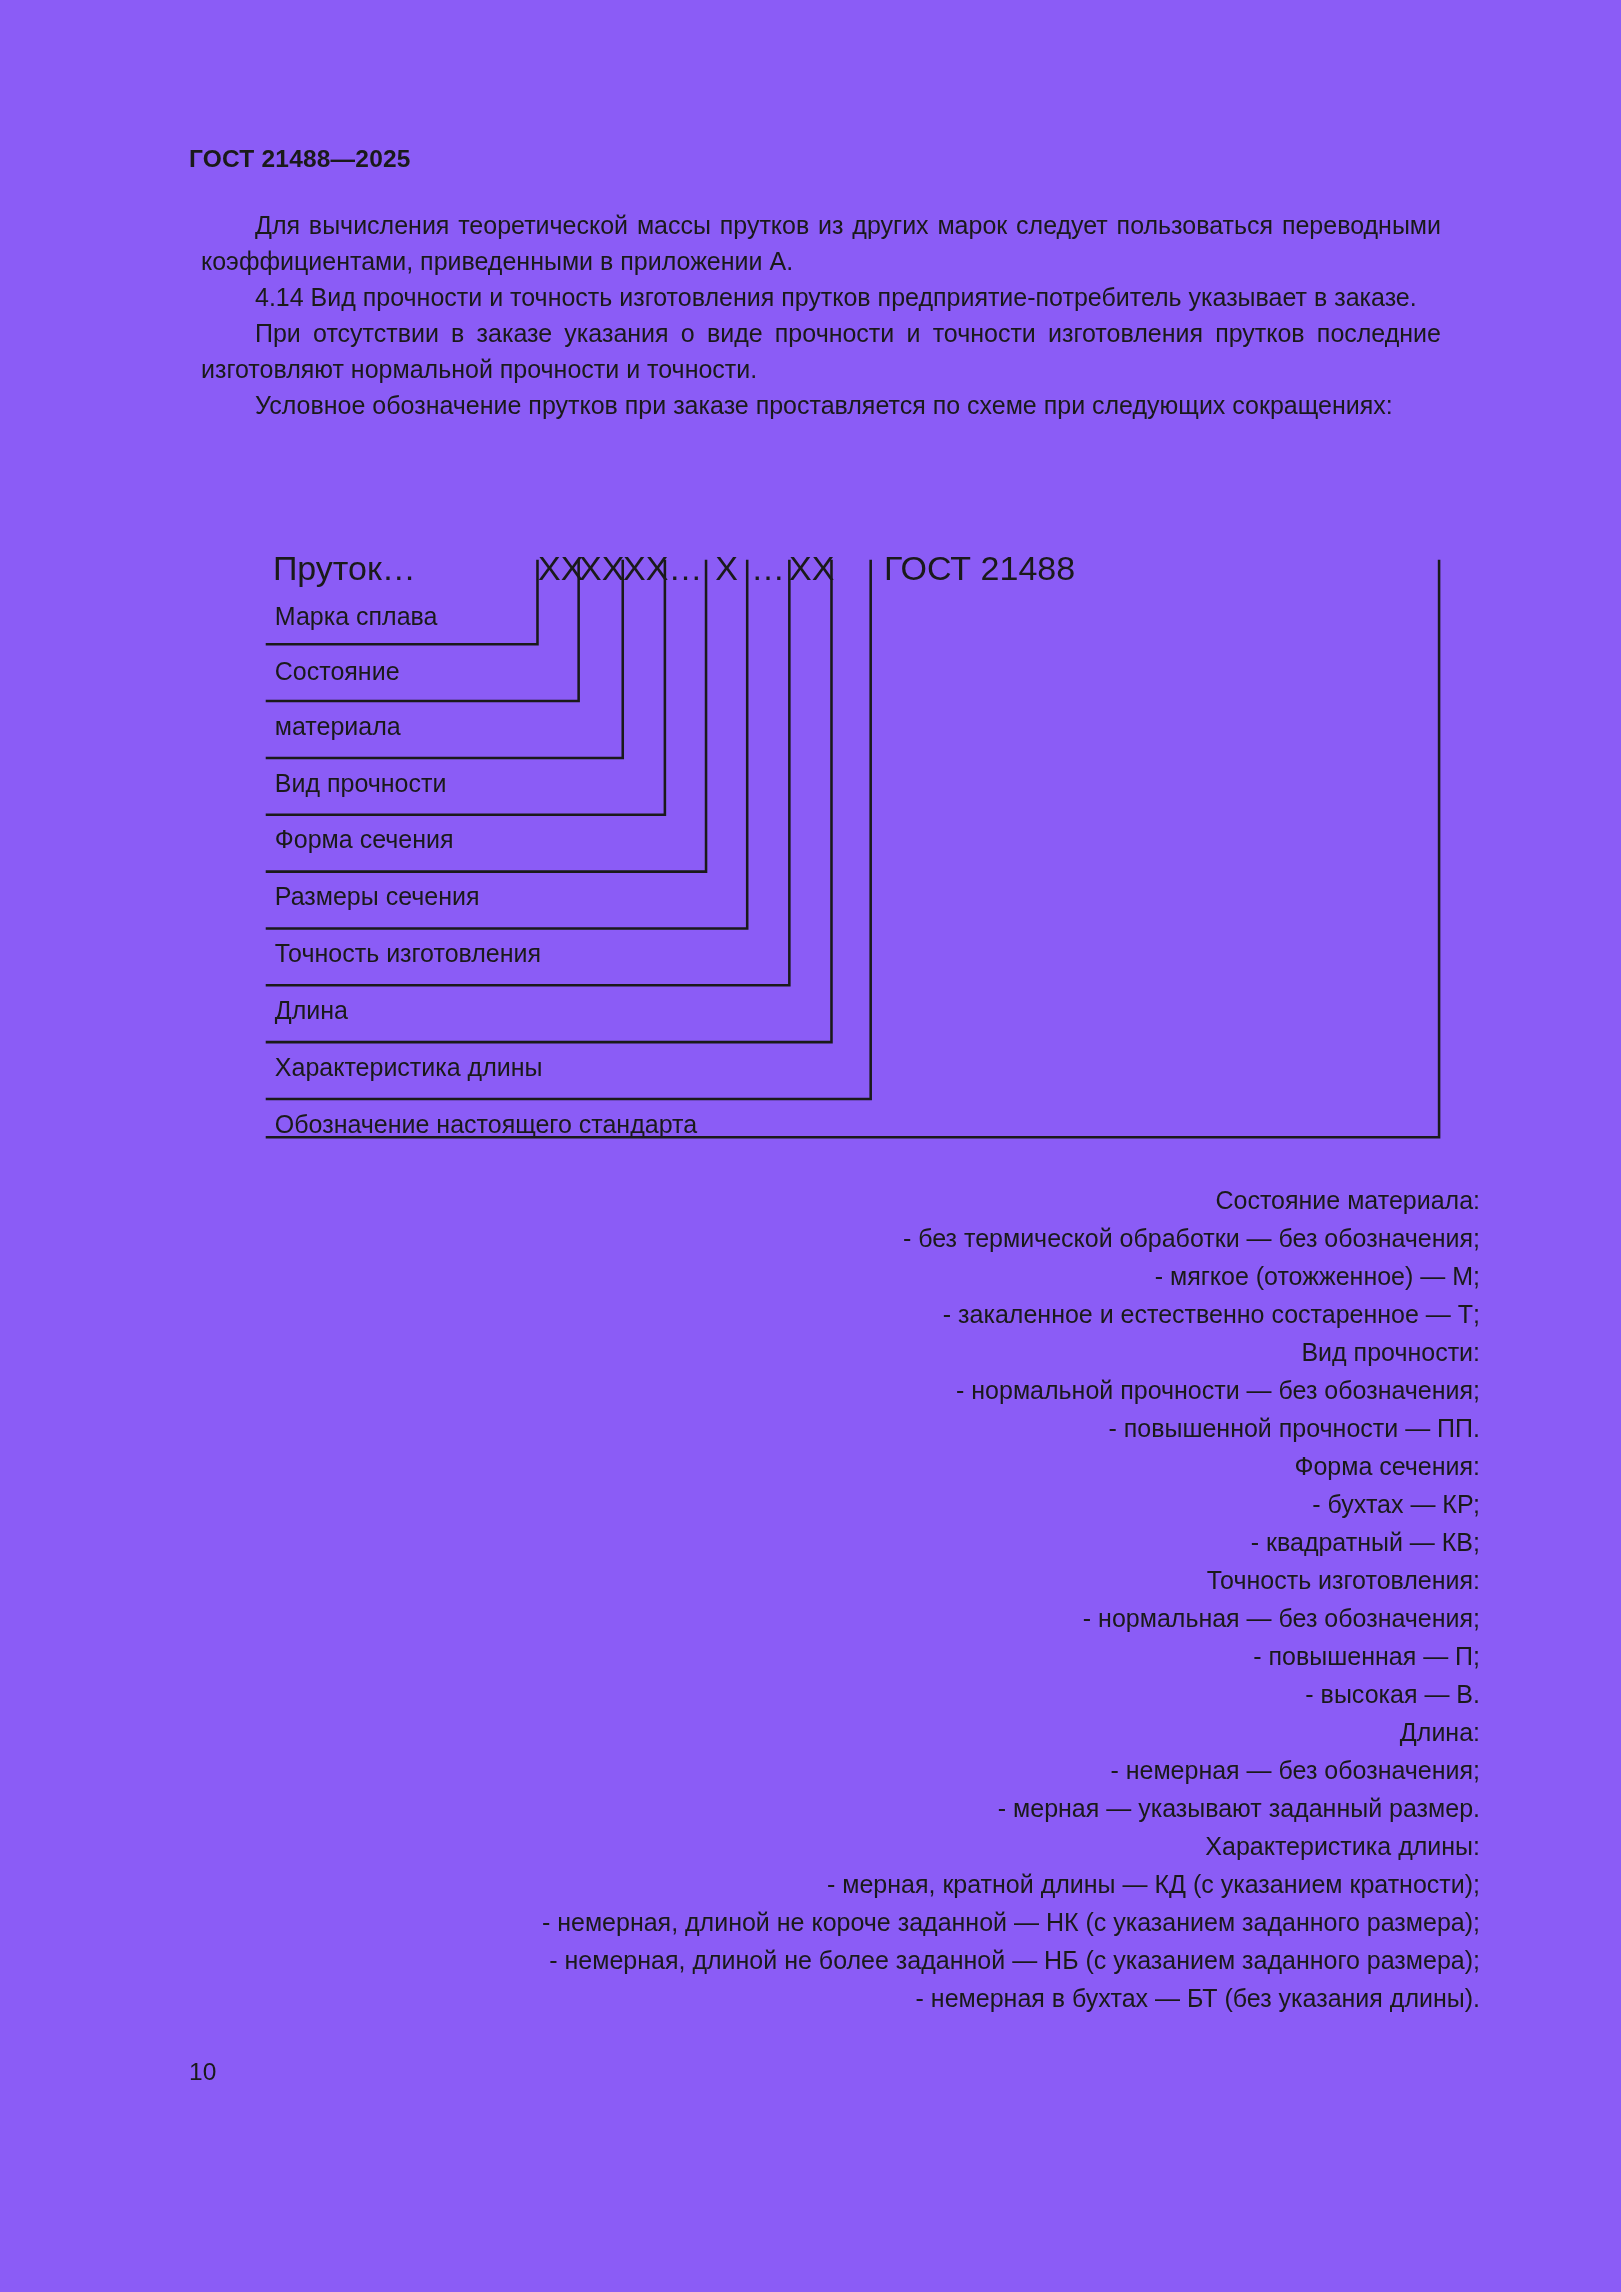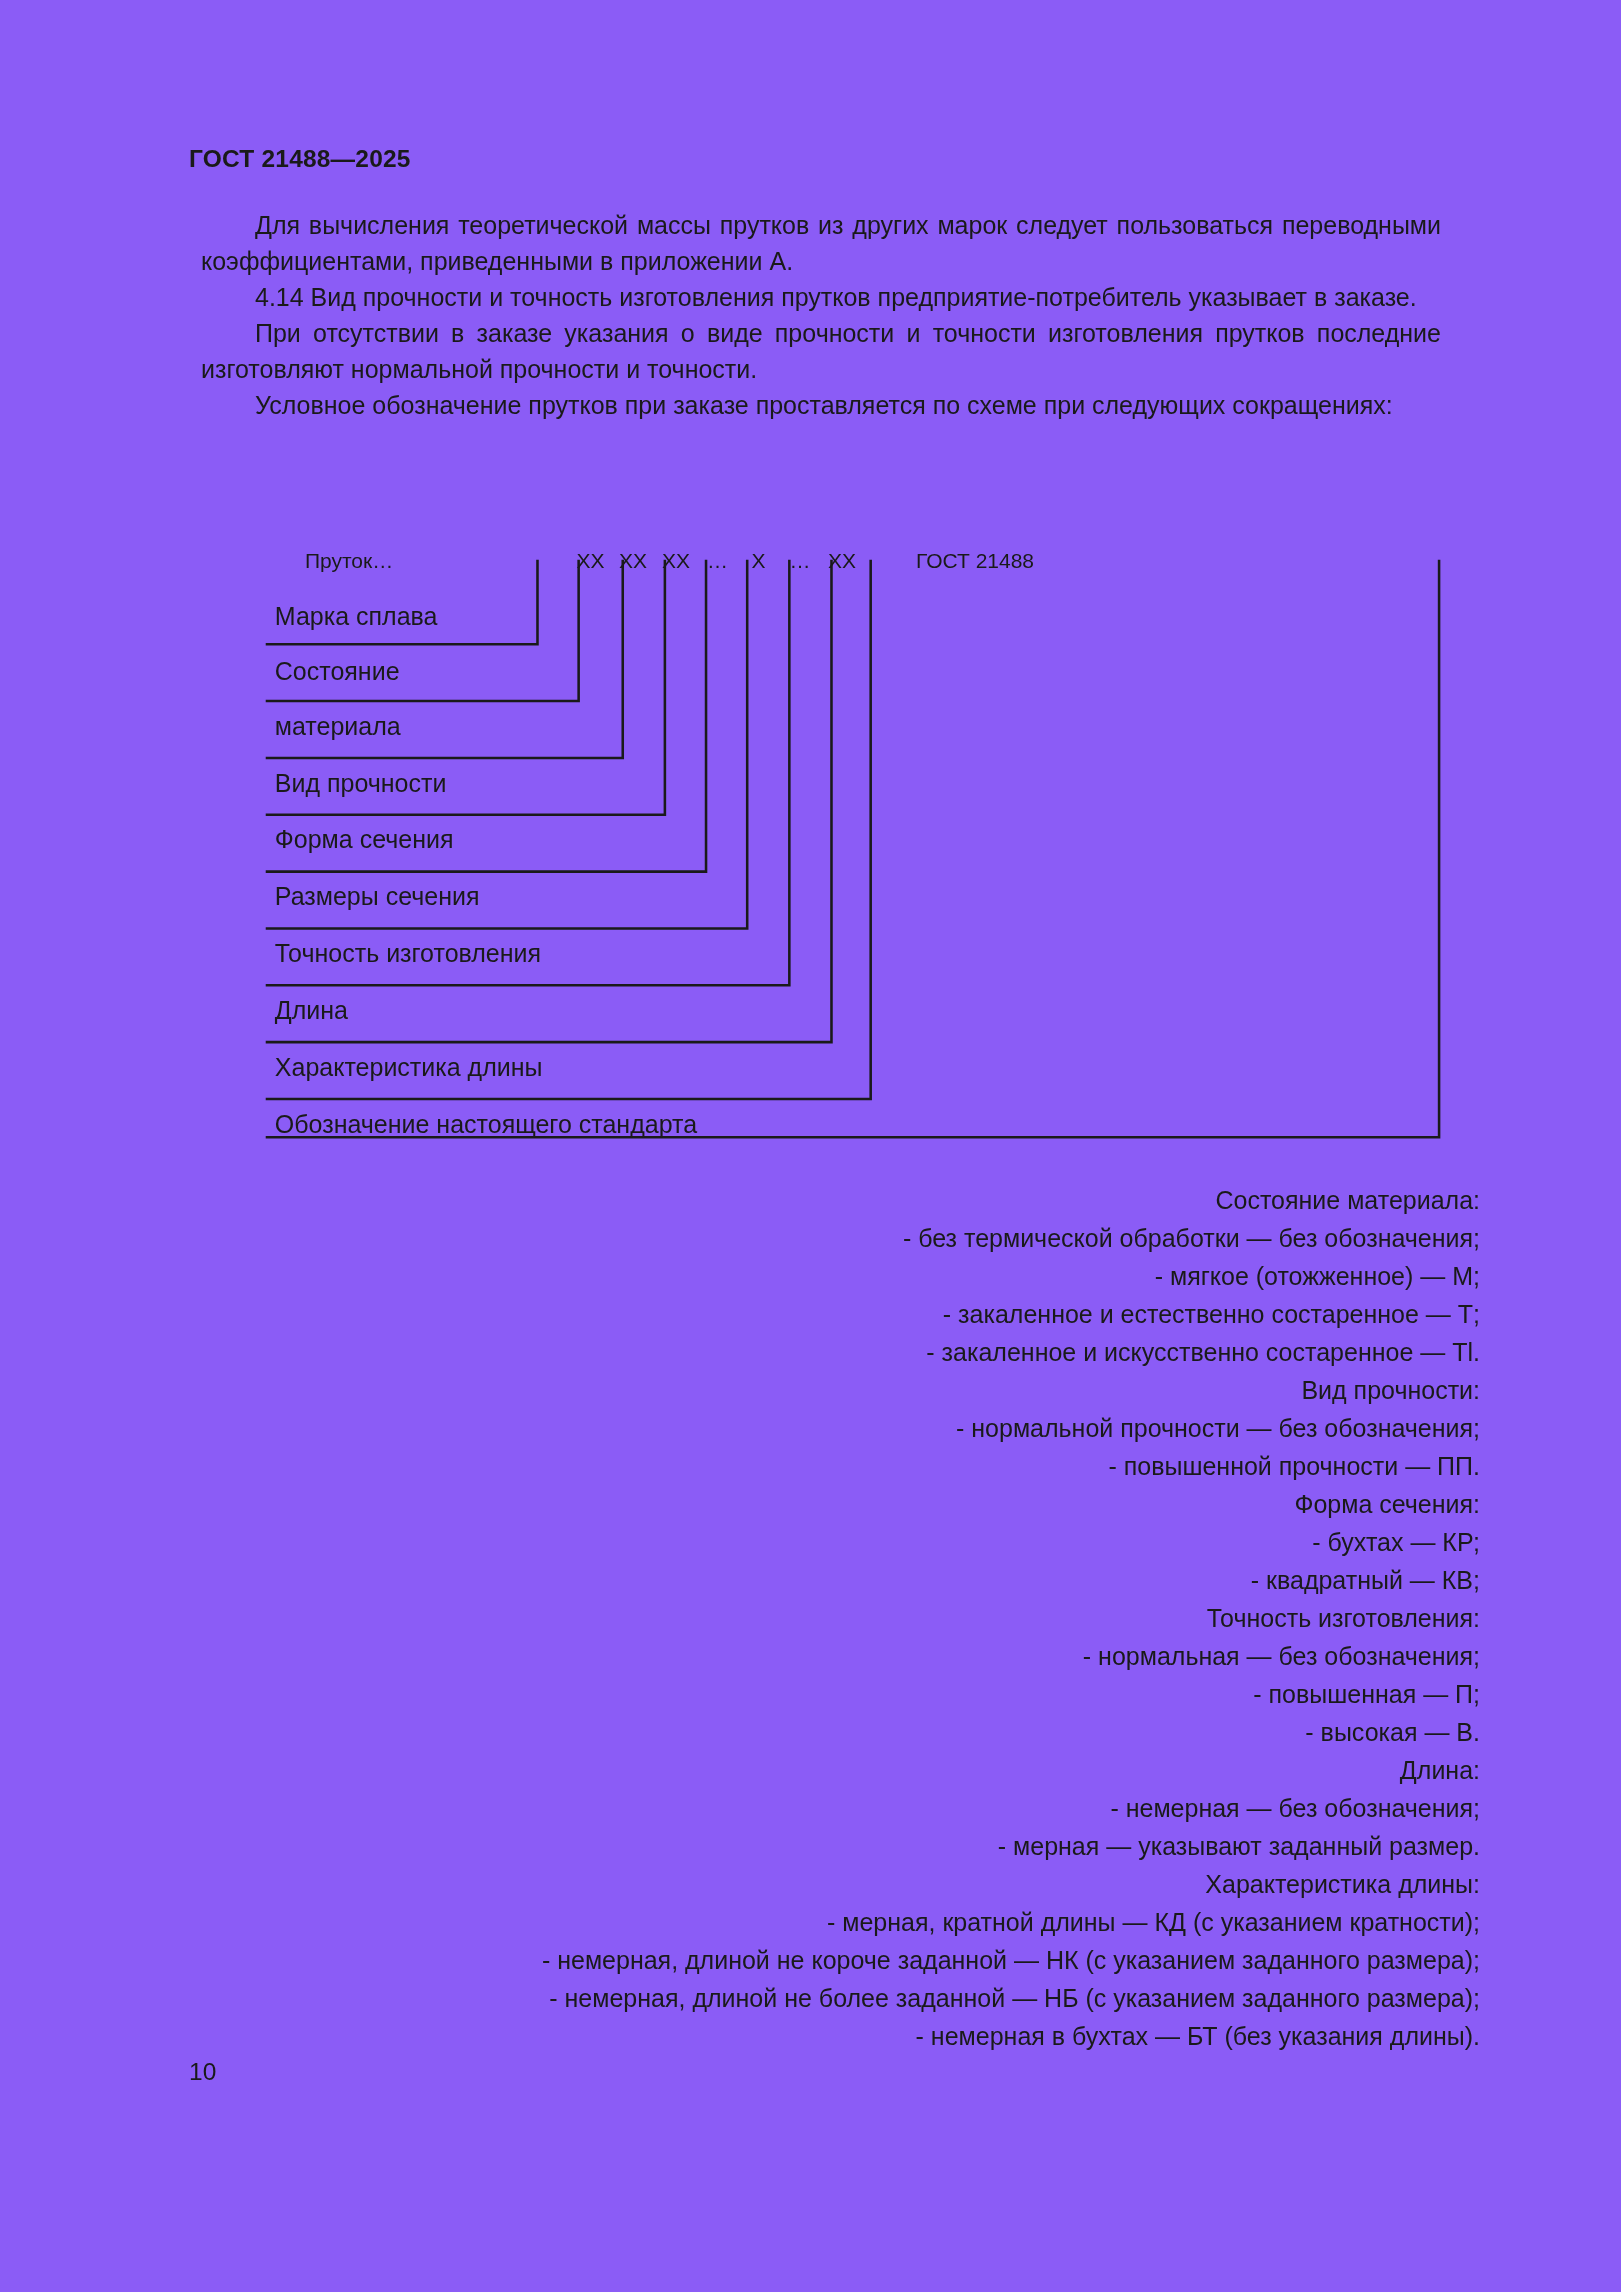--- a/index.html
+++ b/index.html
@@ -50,24 +50,23 @@
     overflow:visible;
   }
   .schema-label {
     position:absolute;
     font-size:25px;
     line-height:29px;
     white-space:nowrap;
   }
   .code-cell {
     position:absolute;
-    font-size:21px;
+    font-size:34px;
     text-align:center;
     white-space:nowrap;
-    margin-left:32px;
   }
   .code-cell.left { text-align:left; }
 
   
   .abbrev {
     position:absolute;
     left:255px; top:1181px;
     width:1225px;
     font-size:25px;
     line-height:38px;
@@ -145,21 +144,20 @@
     <div class="schema-label" style="left:7.8px; top:504px;">Характеристика длины</div>
     <div class="schema-label" style="left:7.8px; top:561px;">Обозначение настоящего стандарта</div>
   </div>
 
   <div class="abbrev">
 
     <div class="grp">Состояние материала:</div>
     <div class="itm">-  без термической обработки — без обозначения;</div>
     <div class="itm">-  мягкое (отожженное) — М;</div>
     <div class="itm">-  закаленное и естественно состаренное — Т;</div>
-    <div class="itm">-  закаленное и искусственно состаренное — Tl.</div>
 
     <div class="grp">Вид прочности:</div>
     <div class="itm">-  нормальной прочности — без обозначения;</div>
     <div class="itm">-  повышенной прочности — ПП.</div>
 
     <div class="grp">Форма сечения:</div>
     <div class="itm">-  бухтах — КР;</div>
     <div class="itm">-  квадратный — КВ;</div>
 
     <div class="grp">Точность изготовления:</div>

